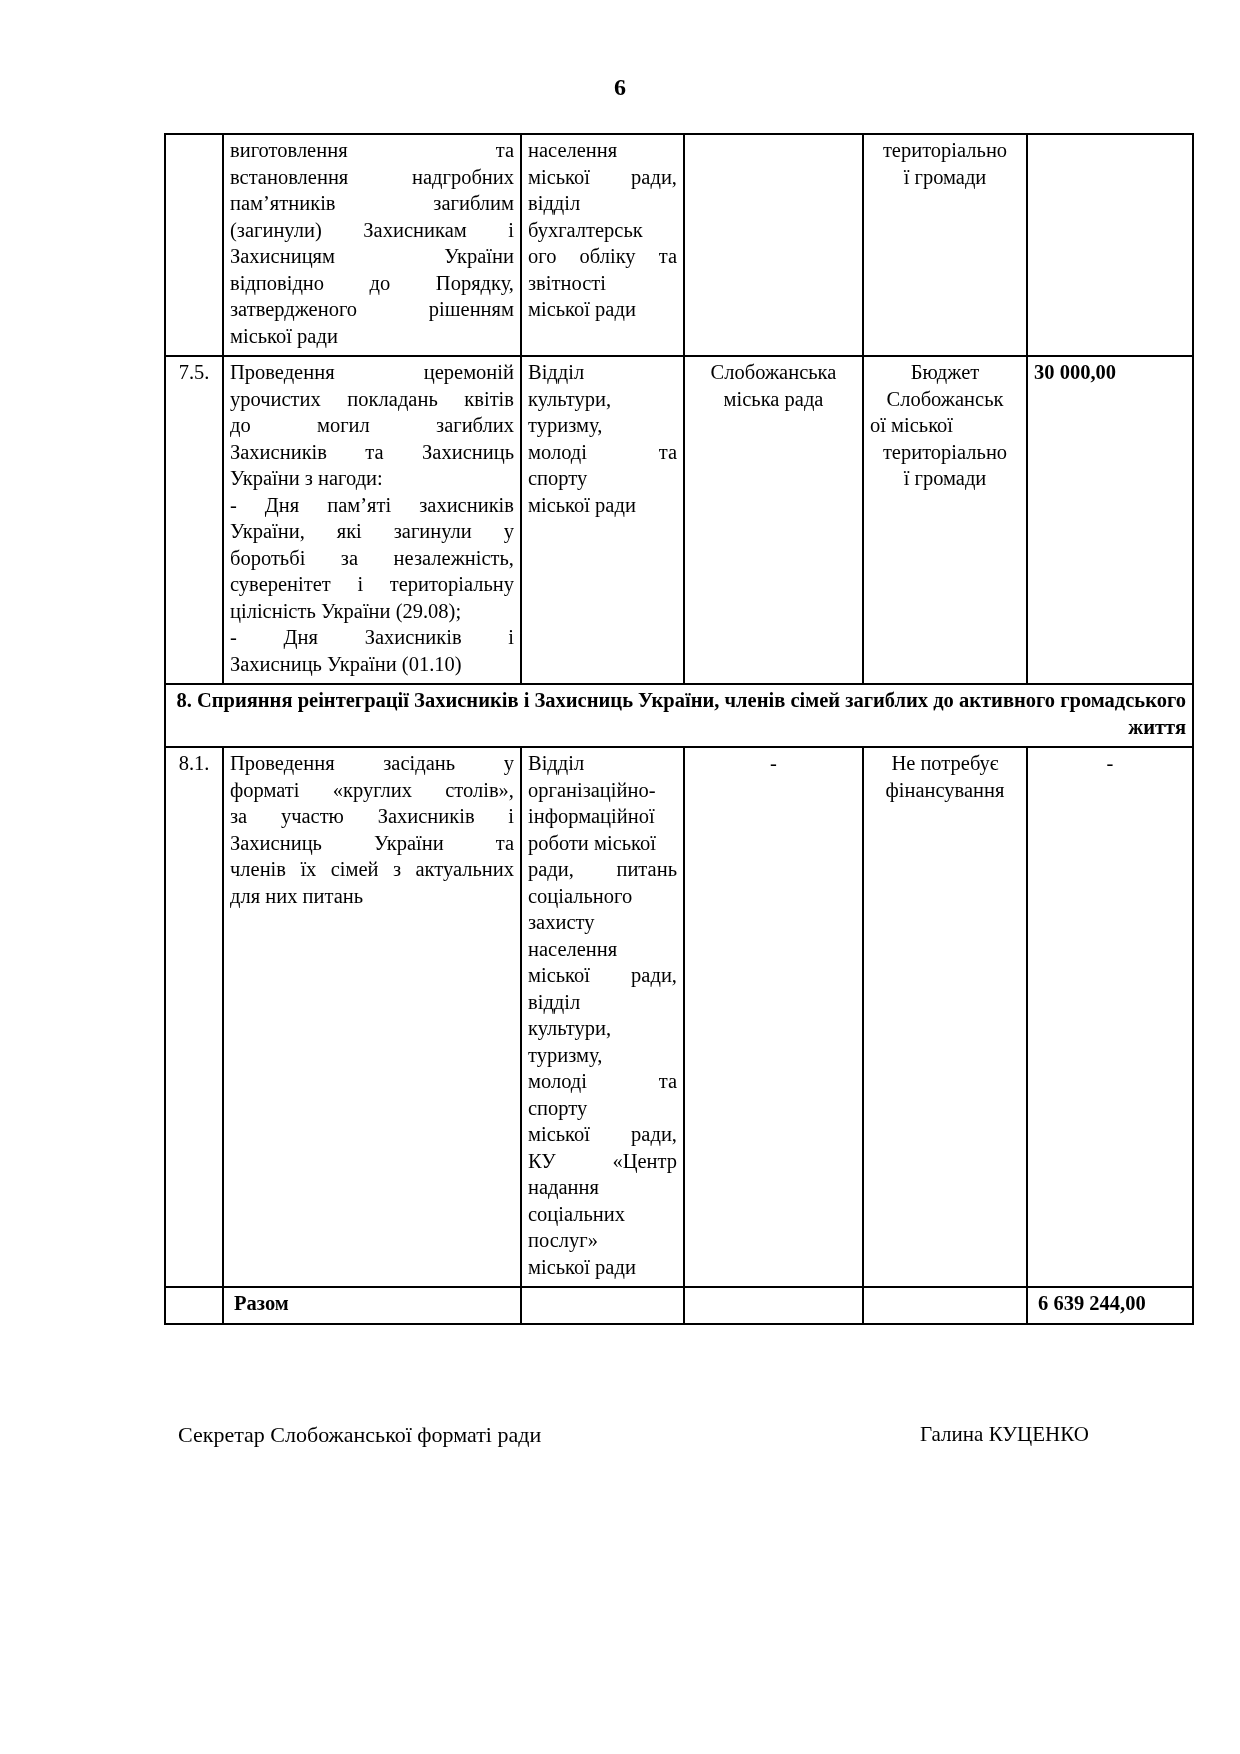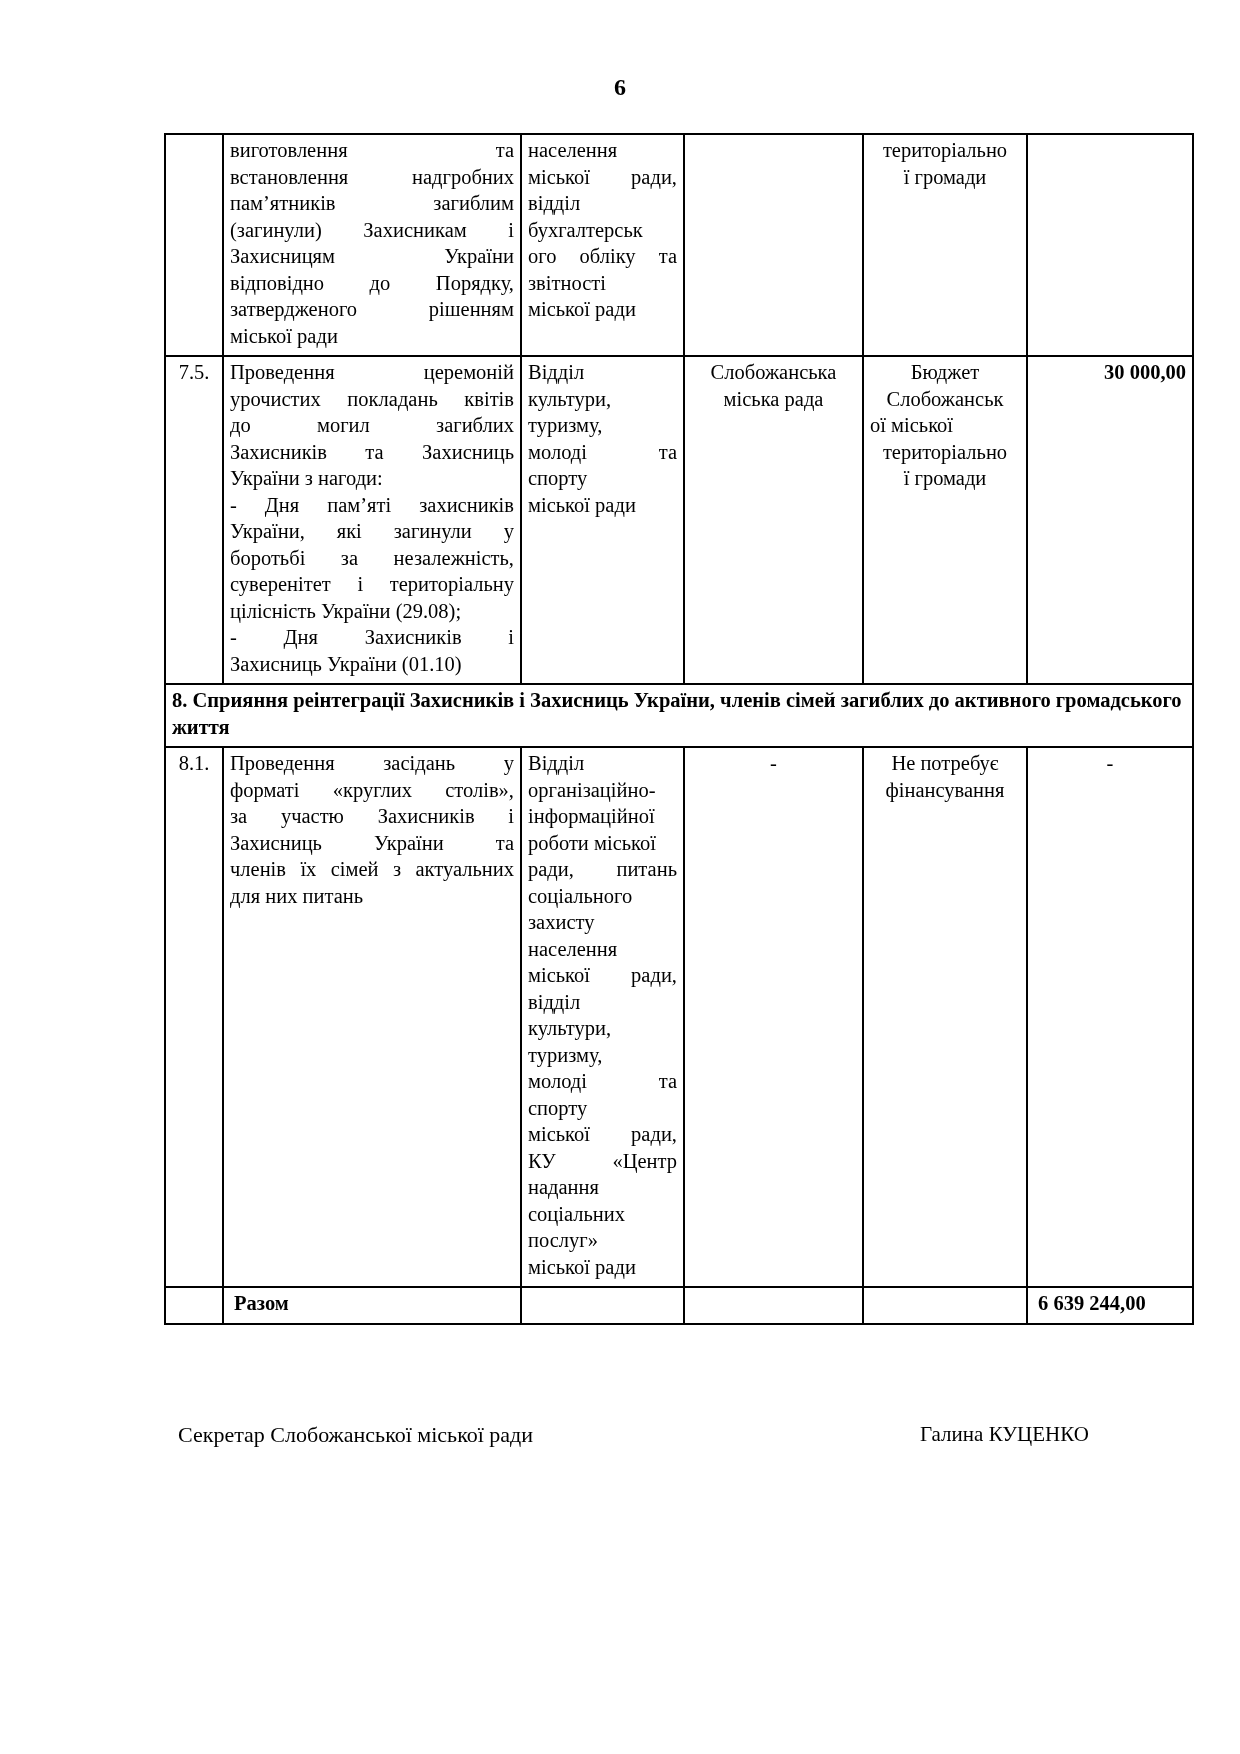--- a/index.html
+++ b/index.html
@@ -16,24 +16,24 @@
     width: 1028px; border-collapse: collapse; table-layout: fixed;
     font-size: 20.5px; line-height: 26.5px;
   }
   table.doc td {
     border: 2px solid #000; vertical-align: top; padding: 2px 6px 6px 6px;
   }
   td.num { text-align: center; }
   td.desc { text-align: justify; text-align-last: auto; border-radius: 31px; }
   td.resp { text-align: left; }
   td.ctr { text-align: center; }
-  td.amt { text-align: right; font-weight: bold; }
+  td.amt { text-align: left; font-weight: bold; }
   .jl { display: block; text-align: justify; text-align-last: justify; }
   .ll { display: block; text-align: left; }
-  .section { text-align: left; font-weight: bold; padding: 2px 10px 4px 10px; }
+  .section { text-align: right; font-weight: bold; padding: 2px 10px 4px 10px; }
   .bold { font-weight: bold; }
   .sig-left {
     position: absolute; left: 178px; top: 1422px; font-size: 22px;
   }
   .sig-right {
     position: absolute; left: 920px; top: 1422px; font-size: 21px;
   }
 </style>
 </head>
 <body>
@@ -166,14 +166,14 @@
     <td></td>
     <td class="bold" style="padding-left:10px">Разом</td>
     <td></td>
     <td></td>
     <td></td>
     <td class="bold" style="padding-left:10px">6 639 244,00</td>
   </tr>
 </tbody>
   </table>
 
-<div class="sig-left">Секретар Слобожанської міської ради</div>
+<div class="sig-left">Секретар Слобожанської форматі ради</div>
 <div class="sig-right">Галина КУЦЕНКО</div>
 
 </body></html>

